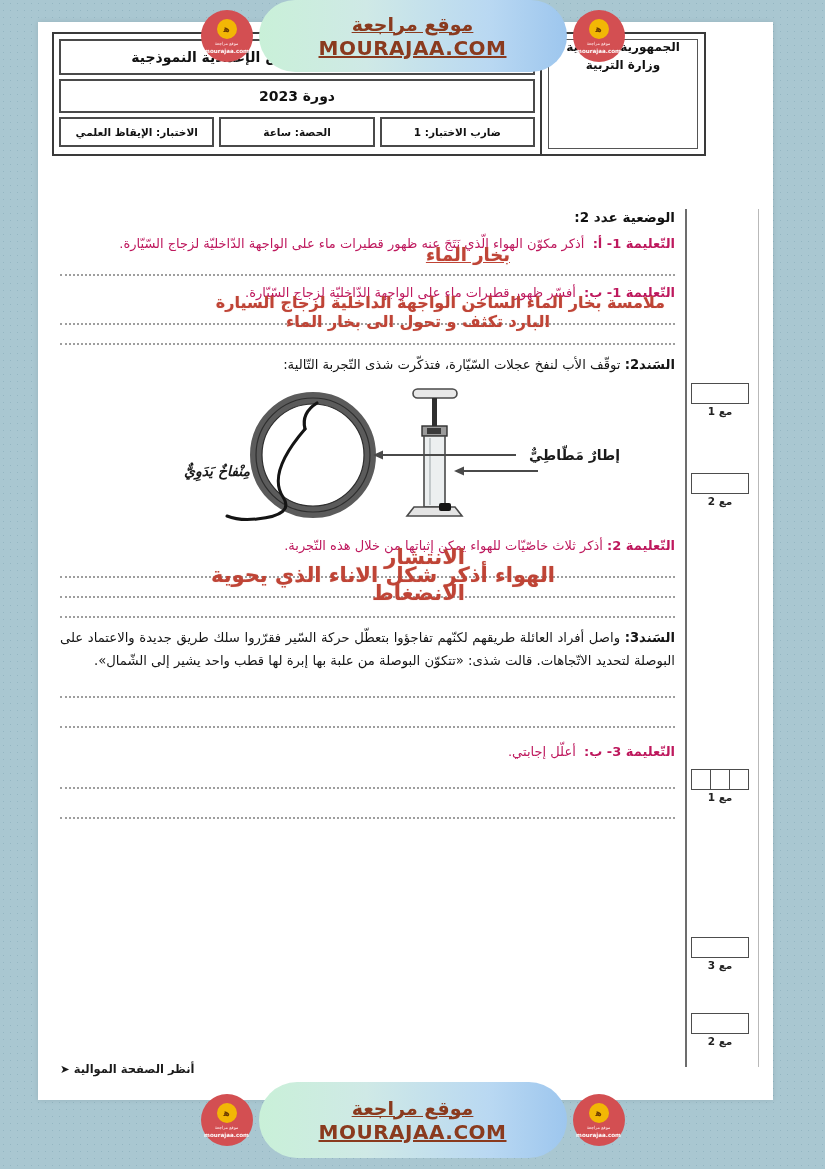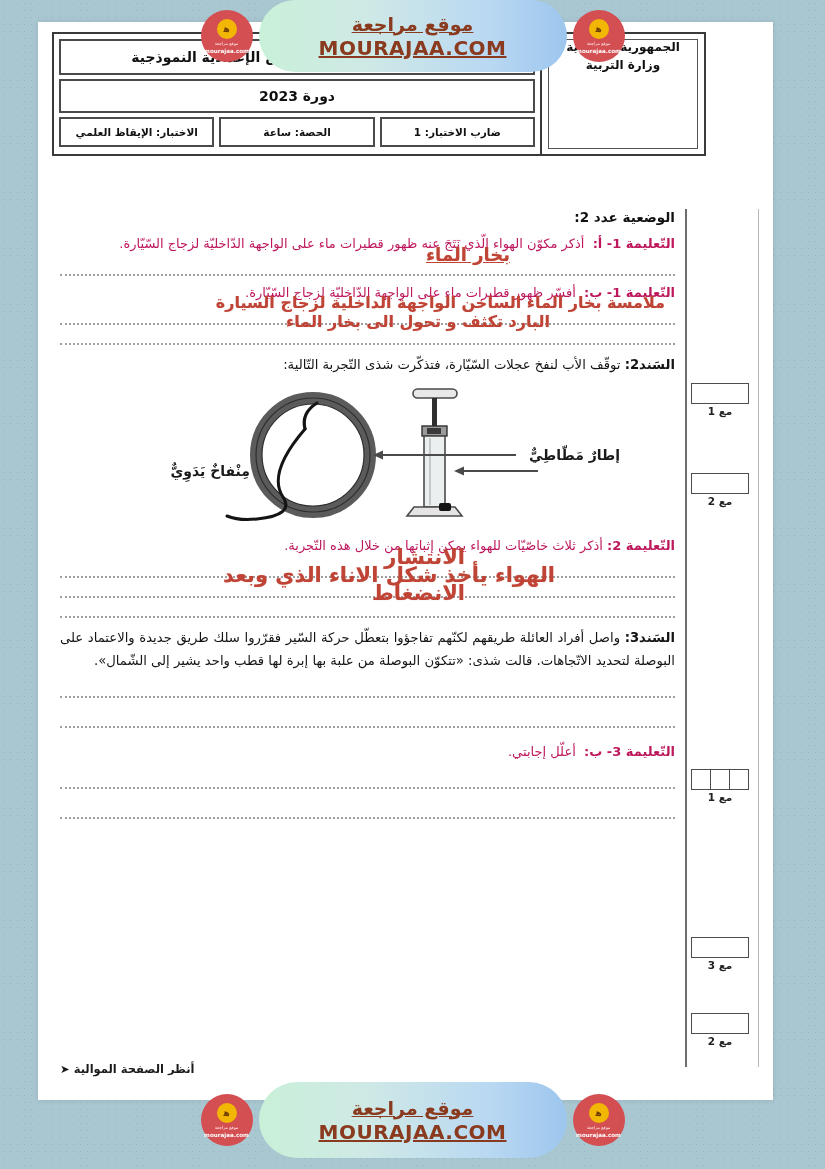--- a/index.html
+++ b/index.html
@@ -284,32 +284,32 @@
           <line x1="432" y1="88" x2="432" y2="88" stroke="#4a4a4a" stroke-width="0"></line>
           <line x1="430" y1="88" x2="430" y2="88" stroke="#4a4a4a" stroke-width="0"></line>
           <line x1="459" y1="88" x2="459" y2="88" stroke="#4a4a4a" stroke-width="0"></line>
           <line x1="422" y1="88" x2="422" y2="88" stroke="#4a4a4a" stroke-width="0"></line>
           <line x1="421" y1="88" x2="421" y2="88" stroke="#4a4a4a" stroke-width="0"></line>
           <line x1="420" y1="88" x2="420" y2="88" stroke="#4a4a4a" stroke-width="0"></line>
           <line x1="417" y1="88" x2="339" y2="88" stroke="#4a4a4a" stroke-width="1.8"></line>
           <polygon points="333,88 343,83.5 343,92.5" fill="#4a4a4a"></polygon>
         </svg>
         <span class="fig-label" style="right:55px;top:64px;">إطارٌ مَطّاطِيٌّ</span>
-        <span class="fig-label" style="right:425px;top:80px;">مِنْفاخٌ يَدَوِيٌّ</span>
+        <span class="fig-label" style="right:425px;top:80px;font-style:italic;">مِنْفاخٌ يَدَوِيٌّ</span>
       </div>
 
       <p class="q" style="margin-top:2px;">
         <b>التّعليمة 2:</b>
         <span>أذكر ثلاث خاصّيّات للهواء يمكن إثباتها من خلال هذه التّجربة.</span>
       </p>
       <div style="position:relative;">
         <div class="dotline"></div>
         <span class="hand sm" style="right:210px;top:-14px;">الانتشار</span>
         <div class="dotline"></div>
-        <span class="hand sm" style="right:120px;top:4px;">الهواء يأخذ شكل الاناء الذي وبعد</span>
+        <span class="hand sm" style="right:120px;top:4px;">الهواء أذكر شكل الاناء الذي يحوية</span>
         <div class="dotline"></div>
         <span class="hand sm" style="right:210px;top:22px;">الانضغاط</span>
       </div>
 
       <p class="para" style="margin-top:9px;">
         <b>السَند3:</b>
         <span>واصل أفراد العائلة طريقهم لكنّهم تفاجؤوا بتعطّل حركة السّير فقرّروا سلك طريق جديدة والاعتماد على البوصلة لتحديد الاتّجاهات. قالت شذى: «تتكوّن البوصلة من علبة بها إبرة لها قطب واحد يشير إلى الشّمال».</span>
       </p>
 
       <div class="dotline" style="margin-top:7px;"></div>

